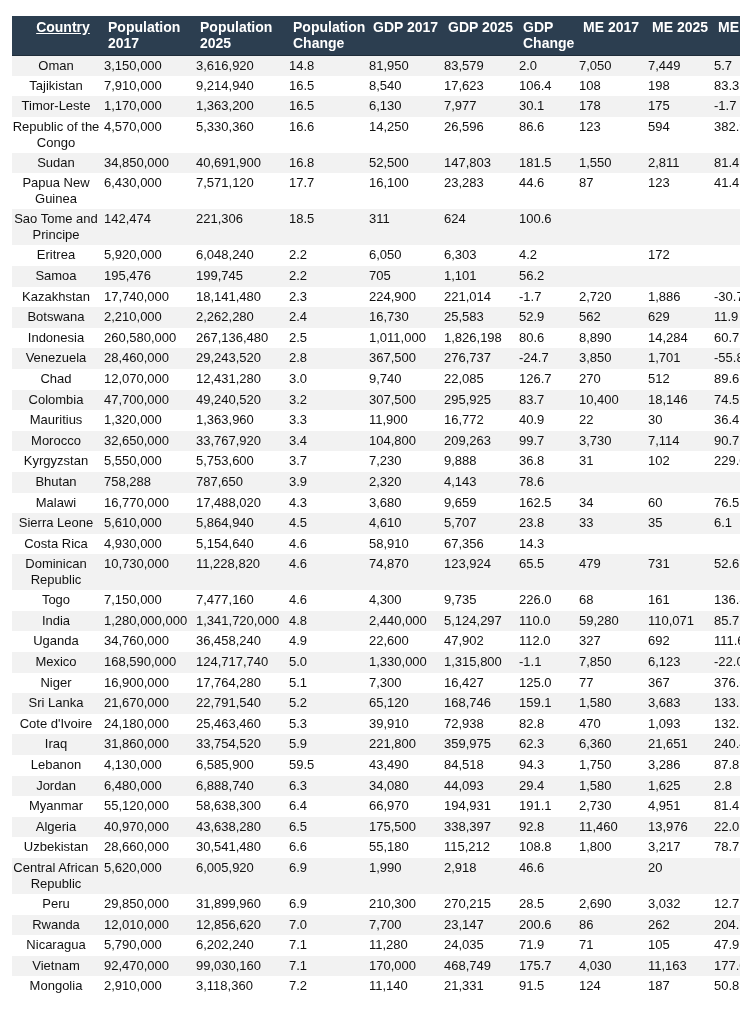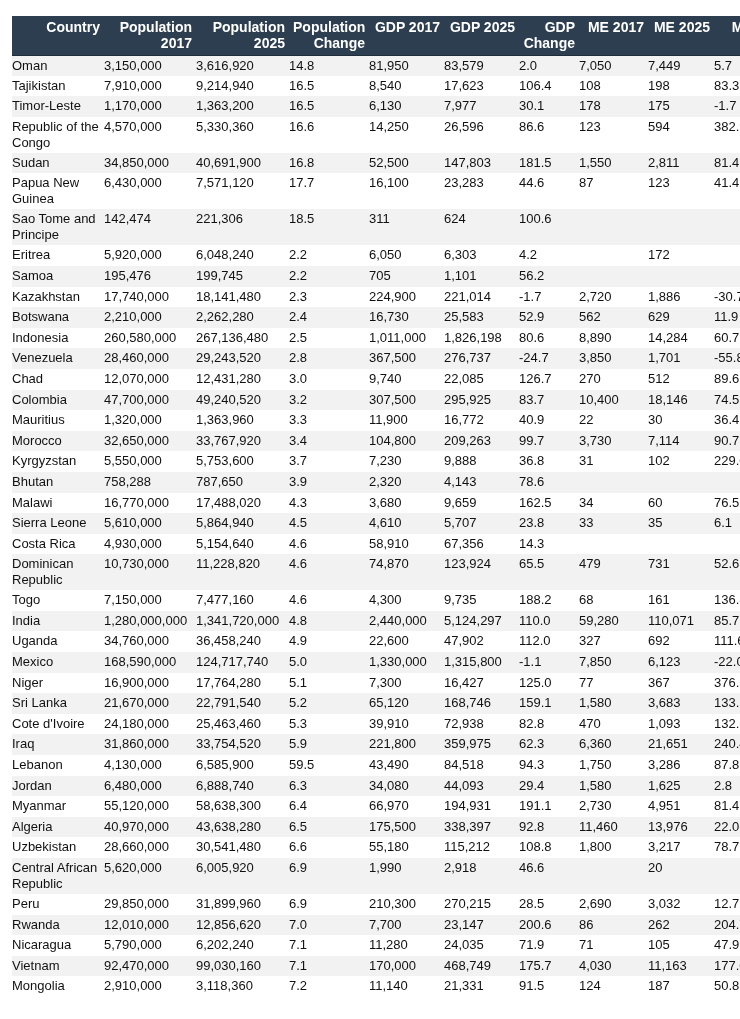--- a/index.html
+++ b/index.html
@@ -11,27 +11,27 @@
   col.c-p17 { width: 92px; }
   col.c-p25 { width: 93px; }
   col.c-pch { width: 80px; }
   col.c-g17 { width: 75px; }
   col.c-g25 { width: 75px; }
   col.c-gch { width: 60px; }
   col.c-m17 { width: 69px; }
   col.c-m25 { width: 66px; }
   col.c-mch { width: 98px; }
   thead th { background: #2c3e50; color: #ffffff; font-weight: bold; font-size: 14px;
-             line-height: 16px; padding: 3px 4px 2px 4px; text-align: right; vertical-align: top;
+             line-height: 16px; padding: 3px 4px 2px 4px; text-align: left; vertical-align: top;
              white-space: normal; }
-  thead th.first { text-align: right; padding-left: 14px; }
+  thead th.first { text-align: center; padding-left: 14px; text-decoration: underline; }
   thead tr { height: 39px; border-bottom: 1px solid #1f2d3a; }
   tbody td { font-size: 13px; color: #111111; line-height: 16px; padding: 2px 4px 2px 0px;
              vertical-align: top; white-space: nowrap; }
-  tbody td.country { white-space: normal; padding-left: 0px; }
+  tbody td.country { white-space: normal; padding-left: 0px; text-align: center; }
   tbody tr:nth-child(odd) { background: #f2f2f2; }
   tbody tr:nth-child(even) { background: #ffffff; }
   tbody tr { height: 20.6px; }
 </style>
 </head>
 <body>
 
 <div class="wrap">
   <table>
     <colgroup>
@@ -337,21 +337,21 @@
           <td>731</td>
           <td>52.6</td>
         </tr>
         <tr>
           <td class="country">Togo</td>
           <td>7,150,000</td>
           <td>7,477,160</td>
           <td>4.6</td>
           <td>4,300</td>
           <td>9,735</td>
-          <td>188.2</td>
+          <td>226.0</td>
           <td>68</td>
           <td>161</td>
           <td>136.8</td>
         </tr>
         <tr>
           <td class="country">India</td>
           <td>1,280,000,000</td>
           <td>1,341,720,000</td>
           <td>4.8</td>
           <td>2,440,000</td>

